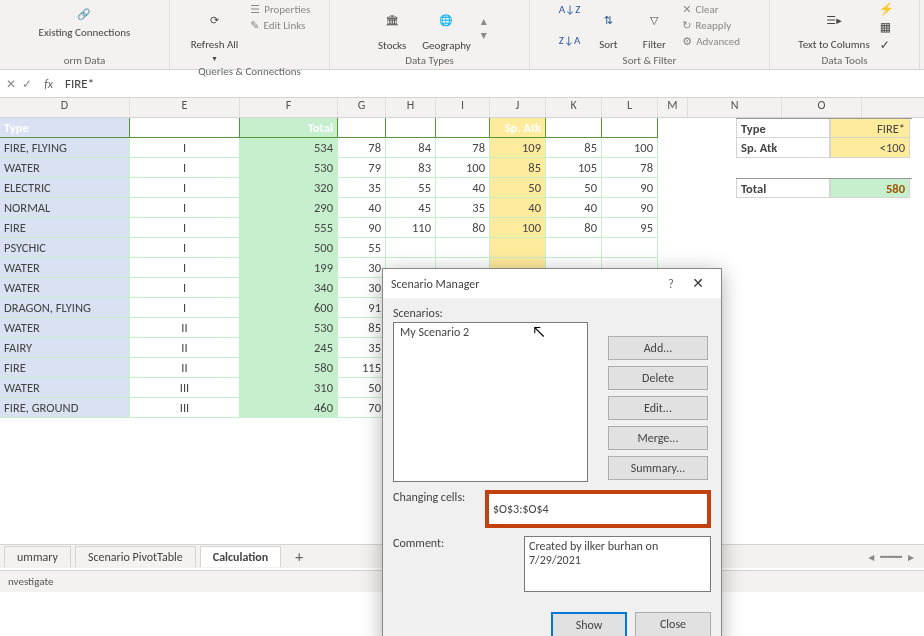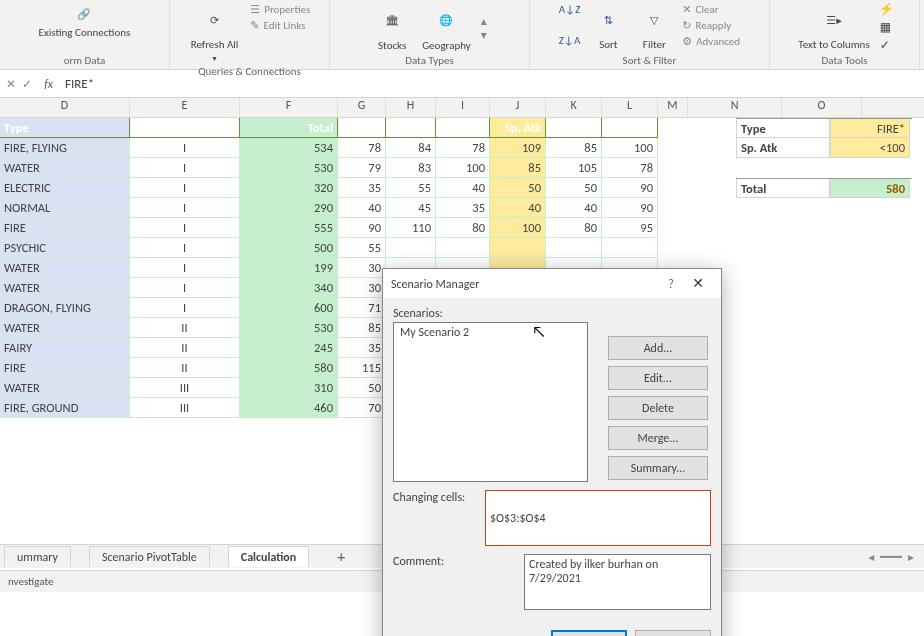--- a/index.html
+++ b/index.html
@@ -43,21 +43,21 @@
   
   
   .summary { position:absolute; left:736px; top:0; width:176px; }
   .srow { display:flex; height:20px; }
   .srow > div { border:1px solid #d4d4d4; border-top:none; display:flex; align-items:center; padding:0 4px; font-size:12.5px; }
   .slabel { width:94px; font-weight:600; background:#fff; border-left:1px solid #999;}
   .sval { width:80px; justify-content:flex-end; background:#ffeb9c;}
   .stot { width:80px; justify-content:flex-end; background:#c6efce; color:#9c5700; font-weight:600;}
   
   
-  .sheettabs { position:absolute; bottom:68px; left:0; right:0; height:24px; display:flex; align-items:center; background:#f3f2f1; border-top:1px solid #d4d4d4; padding-left:4px; gap:18px;}
+  .sheettabs { position:absolute; bottom:68px; left:0; right:0; height:24px; display:flex; align-items:center; background:#f3f2f1; border-top:1px solid #d4d4d4; padding-left:4px; gap:4px;}
   .sheettab { padding:3px 12px; font-size:12px; background:#f3f2f1; border:1px solid #d4d4d4; border-bottom:none; color:#444; cursor:pointer;}
   .sheettab.active { background:#fff; font-weight:600; }
   .addsheet { padding:3px 10px; color:#666; font-size:16px; line-height:12px;}
   .scroller { margin-left:auto; display:flex; gap:6px; padding-right:10px; color:#888;}
   
   
   .statusbar { position:absolute; bottom:44px; left:0; right:0; height:22px; background:#f3f2f1; border-top:1px solid #d4d4d4; display:flex; align-items:center; padding:0 8px; font-size:11px; color:#555;}
   
   
   .dialog { position:absolute; left:382px; top:268px; width:340px; background:#f0f0f0; border:1px solid #888; box-shadow:0 4px 20px rgba(0,0,0,.3); font-size:12px;}
@@ -67,21 +67,21 @@
   .dlg-close { width:30px; text-align:center; font-size:14px; color:#333;}
   .dlg-body { padding:8px 10px 10px; }
   .dlg-body label { display:block; margin-bottom:2px; }
   .listbox { width:195px; height:160px; background:#fff; border:1px solid #7a7a7a; overflow:auto;}
   .listbox-item { padding:2px 6px; }
   .listbox-item.selected { background:#0078d7; color:#fff; }
   .dlg-buttons { position:absolute; left:225px; top:38px; display:flex; flex-direction:column; gap:6px;}
   .dlg-btn { width:100px; padding:4px 0; text-align:center; background:#e1e1e1; border:1px solid #adadad; cursor:pointer;}
   .dlg-field { display:flex; align-items:flex-start; margin-top:8px; gap:6px;}
   .dlg-field label { width:86px; }
-  .dlg-input { flex:1; background:#fff; border:1px solid #c2410c; padding:20px 4px; }
+  .dlg-input { flex:1; background:#fff; border:4px solid #c2410c; padding:8px 4px; }
   .dlg-textarea { flex:1; background:#fff; border:1px solid #7a7a7a; padding:2px 4px; height:56px;margin-left:39px;}
   .dlg-footer { display:flex; justify-content:flex-end; gap:8px; padding:10px; }
   .dlg-foot-btn { width:76px; padding:4px 0; text-align:center; background:#e1e1e1; border:1px solid #adadad; cursor:pointer;}
   .dlg-foot-btn.primary { border:2px solid #0078d7; }
   .cursor { position:absolute; left:532px; top:322px; font-size:16px; color:#000; pointer-events:none;}
 </style>
 </head>
 <body>
 
 <div class="ribbon">
@@ -304,21 +304,21 @@
         <div class="c-atk"></div>
         <div class="c-def"></div>
         <div class="c-satk"></div>
         <div class="c-sdef"></div>
         <div class="c-spd"></div>
       </div>
       <div class="row">
         <div class="c-type">DRAGON, FLYING</div>
         <div class="c-gen">I</div>
         <div class="c-total">600</div>
-        <div class="c-hp">71</div>
+        <div class="c-hp">91</div>
         <div class="c-atk"></div>
         <div class="c-def"></div>
         <div class="c-satk"></div>
         <div class="c-sdef"></div>
         <div class="c-spd"></div>
       </div>
       <div class="row">
         <div class="c-type">WATER</div>
         <div class="c-gen">II</div>
         <div class="c-total">530</div>
@@ -414,22 +414,22 @@
     <span class="dlg-help">?</span>
     <span class="dlg-close">✕</span>
   </div>
   <div class="dlg-body" style="position:relative">
     <label>Scenarios:</label>
     <div class="listbox">
       <div class="listbox-item">My Scenario 2</div>
     </div>
     <div class="dlg-buttons">
       <div class="dlg-btn">Add...</div>
+      <div class="dlg-btn">Delete</div>
       <div class="dlg-btn">Edit...</div>
-      <div class="dlg-btn">Delete</div>
       <div class="dlg-btn">Merge...</div>
       <div class="dlg-btn">Summary...</div>
     </div>
     <div class="dlg-field">
       <label>Changing cells:</label>
       <div class="dlg-input">$O$3:$O$4</div>
     </div>
     <div class="dlg-field">
       <label>Comment:</label>
       <div class="dlg-textarea">Created by ilker burhan on 7/29/2021</div>

